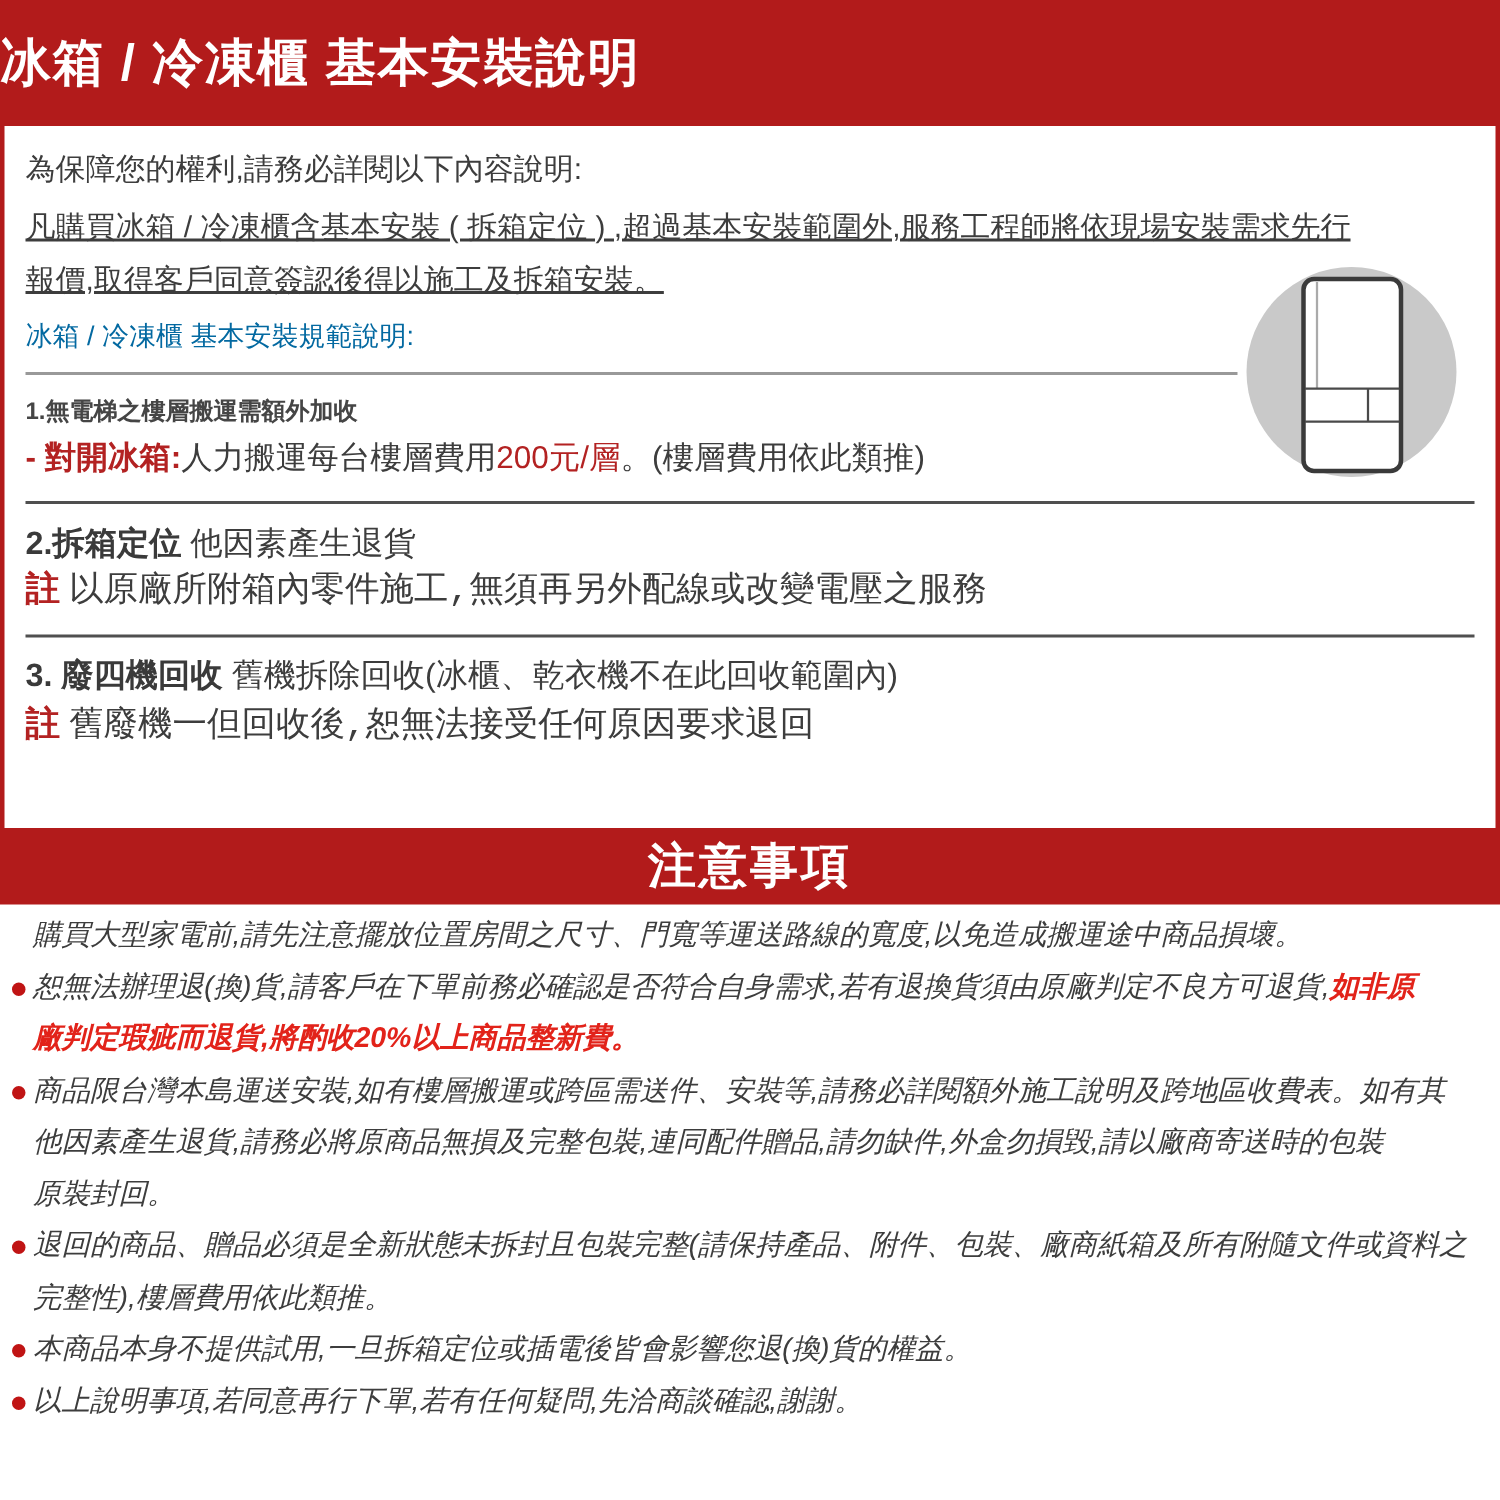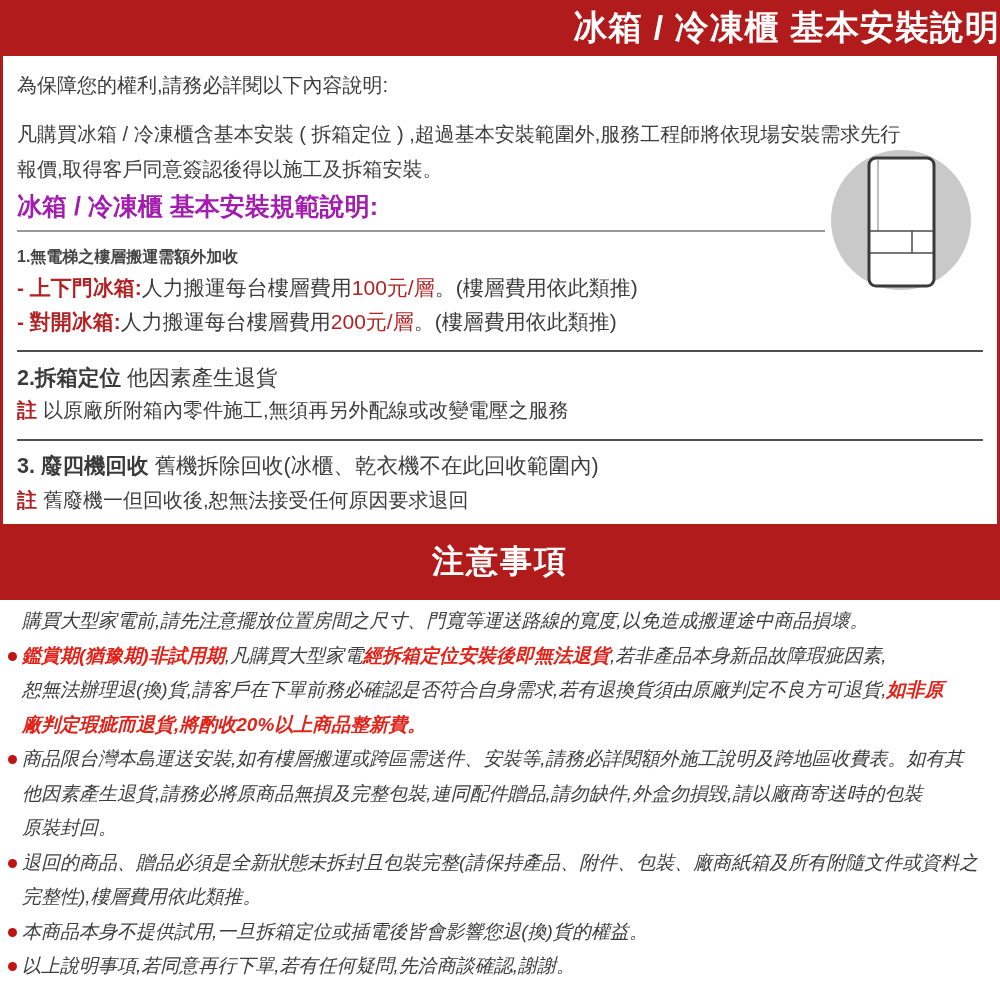--- a/index.html
+++ b/index.html
@@ -5,45 +5,45 @@
   :root{
     --banner-red:#B21B1B;
     --top-red:#B32222;
     --notice-red:#E2231A;
     --dark:#3D3D3D;
     --heading-dark:#454545;
   }
   *{margin:0;padding:0;box-sizing:border-box;}
   html,body{width:1000px;height:1000px;overflow:hidden;background:#fff;
     font-family:"Liberation Sans","DejaVu Sans",sans-serif;}
-  .header-bar{height:56px;background:var(--banner-red);display:flex;align-items:center;justify-content:flex-end;}
+  .header-bar{height:84px;background:var(--banner-red);display:flex;align-items:center;justify-content:flex-start;}
   .header-bar .title{color:#fff;font-size:34px;font-weight:bold;letter-spacing:1px;}
   .top-content{position:relative;height:468px;background:#fff;
     border-left:3px solid var(--banner-red);border-right:3px solid var(--banner-red);
     padding:16px 14px 0 14px;color:var(--dark);overflow:hidden;}
   .intro-line{font-size:20px;line-height:26px;}
-  .terms{margin-top:19px;font-size:20px;line-height:35px;}
-  .spec-heading{margin-top:6px;font-size:25px;line-height:26px;font-weight:bold;color:#a21caf;}
+  .terms{margin-top:9px;font-size:20px;line-height:35px;text-decoration:underline;}
+  .spec-heading{margin-top:6px;font-size:18px;line-height:26px;font-weight:normal;color:#0369a1;}
   .divider{height:0;border-top:2px solid #999;margin-top:11px;}
   .divider.short{margin-right:158px;}
   .divider.dark{border-top-color:#4F4F4F;}
   .s1-heading{margin-top:11px;font-size:16px;line-height:28px;font-weight:bold;color:var(--heading-dark);}
   .fee-line{font-size:21px;line-height:34px;color:var(--dark);}
   .fee-line .label{color:var(--top-red);font-weight:bold;}
   .fee-line .price{color:var(--top-red);}
   .sec-heading{margin-top:11px;font-size:21.5px;line-height:30px;color:var(--dark);}
   .sec-heading .bold{font-weight:bold;color:#3A3A3A;text-align:center;}
-  .note-line{margin-top:2px;font-size:20px;line-height:30px;color:var(--dark);}
+  .note-line{margin-top:2px;font-size:23px;line-height:30px;color:var(--dark);font-family:Liberation Mono, monospace;}
   .note-line .note-label{color:var(--top-red);font-weight:bold;margin-right:6px;}
   .d3{margin-top:14px;}
   .s3-heading{margin-top:10px;}
   .s3-note{margin-top:4px;}
   .fridge-badge{position:absolute;top:94px;right:26px;width:140px;height:140px;border-radius:50%;
     background:#C9C9C9;}
-  .notice-bar{height:76px;background:var(--banner-red);display:flex;align-items:center;justify-content:center;}
+  .notice-bar{height:51px;background:var(--banner-red);display:flex;align-items:center;justify-content:center;}
   .notice-bar .title{color:#fff;font-size:32px;font-weight:bold;letter-spacing:2px;}
   .notice-content{padding:4px 14px 0 8px;color:var(--dark);font-style:italic;}
   .notice-item{position:relative;padding-left:14px;font-size:19px;line-height:34.5px;}
   .notice-item .bullet{position:absolute;left:0;top:13px;width:9px;height:9px;border-radius:50%;
     background:#C01414;}
   .nline{display:block;}
   .seg{color:var(--dark);}
   .seg.redb{color:var(--notice-red);font-weight:bold;}
 </style>
 </head>
@@ -56,23 +56,20 @@
 <div class="top-content">
   <div class="intro-line">為保障您的權利,請務必詳閱以下內容說明:</div>
   <div class="terms">
     <div class="nline">凡購買冰箱 / 冷凍櫃含基本安裝 ( 拆箱定位 ) ,超過基本安裝範圍外,服務工程師將依現場安裝需求先行</div>
     <div class="nline">報價,取得客戶同意簽認後得以施工及拆箱安裝。</div>
   </div>
   <div class="spec-heading">冰箱 / 冷凍櫃 基本安裝規範說明:</div>
   <div class="divider short"></div>
 
   <div class="s1-heading">1.無電梯之樓層搬運需額外加收</div>
-  <div class="fee-line">
-    <span class="label">- 上下門冰箱:</span><span class="seg">人力搬運每台樓層費用</span><span class="price">100元/層</span><span class="seg">。(樓層費用依此類推)</span>
-  </div>
   <div class="fee-line">
     <span class="label">- 對開冰箱:</span><span class="seg">人力搬運每台樓層費用</span><span class="price">200元/層</span><span class="seg">。(樓層費用依此類推)</span>
   </div>
   <div class="divider dark"></div>
 
   <div class="sec-heading">
     <span class="bold">2.拆箱定位</span><span> 他因素產生退貨</span>
   </div>
   <div class="note-line">
     <span class="note-label">註</span><span>以原廠所附箱內零件施工,無須再另外配線或改變電壓之服務</span>
@@ -103,23 +100,20 @@
 
 <div class="notice-content">
 
   <div class="notice-item">
     <span class="nline"><span class="seg">購買大型家電前,請先注意擺放位置房間之尺寸、門寬等運送路線的寬度,以免造成搬運途中商品損壞。</span></span>
   </div>
 
   <div class="notice-item">
     <span class="bullet"></span>
     <span class="nline">
-      <span class="seg redb">鑑賞期(猶豫期)非試用期</span><span class="seg">,凡購買大型家電</span><span class="seg redb">經拆箱定位安裝後即無法退貨</span><span class="seg">,若非產品本身新品故障瑕疵因素,</span>
-    </span>
-    <span class="nline">
       <span class="seg">恕無法辦理退(換)貨,請客戶在下單前務必確認是否符合自身需求,若有退換貨須由原廠判定不良方可退貨,</span><span class="seg redb">如非原</span>
     </span>
     <span class="nline">
       <span class="seg redb">廠判定瑕疵而退貨,將酌收20%以上商品整新費。</span>
     </span>
   </div>
 
   <div class="notice-item">
     <span class="bullet"></span>
     <span class="nline"><span class="seg">商品限台灣本島運送安裝,如有樓層搬運或跨區需送件、安裝等,請務必詳閱額外施工說明及跨地區收費表。如有其</span></span>

